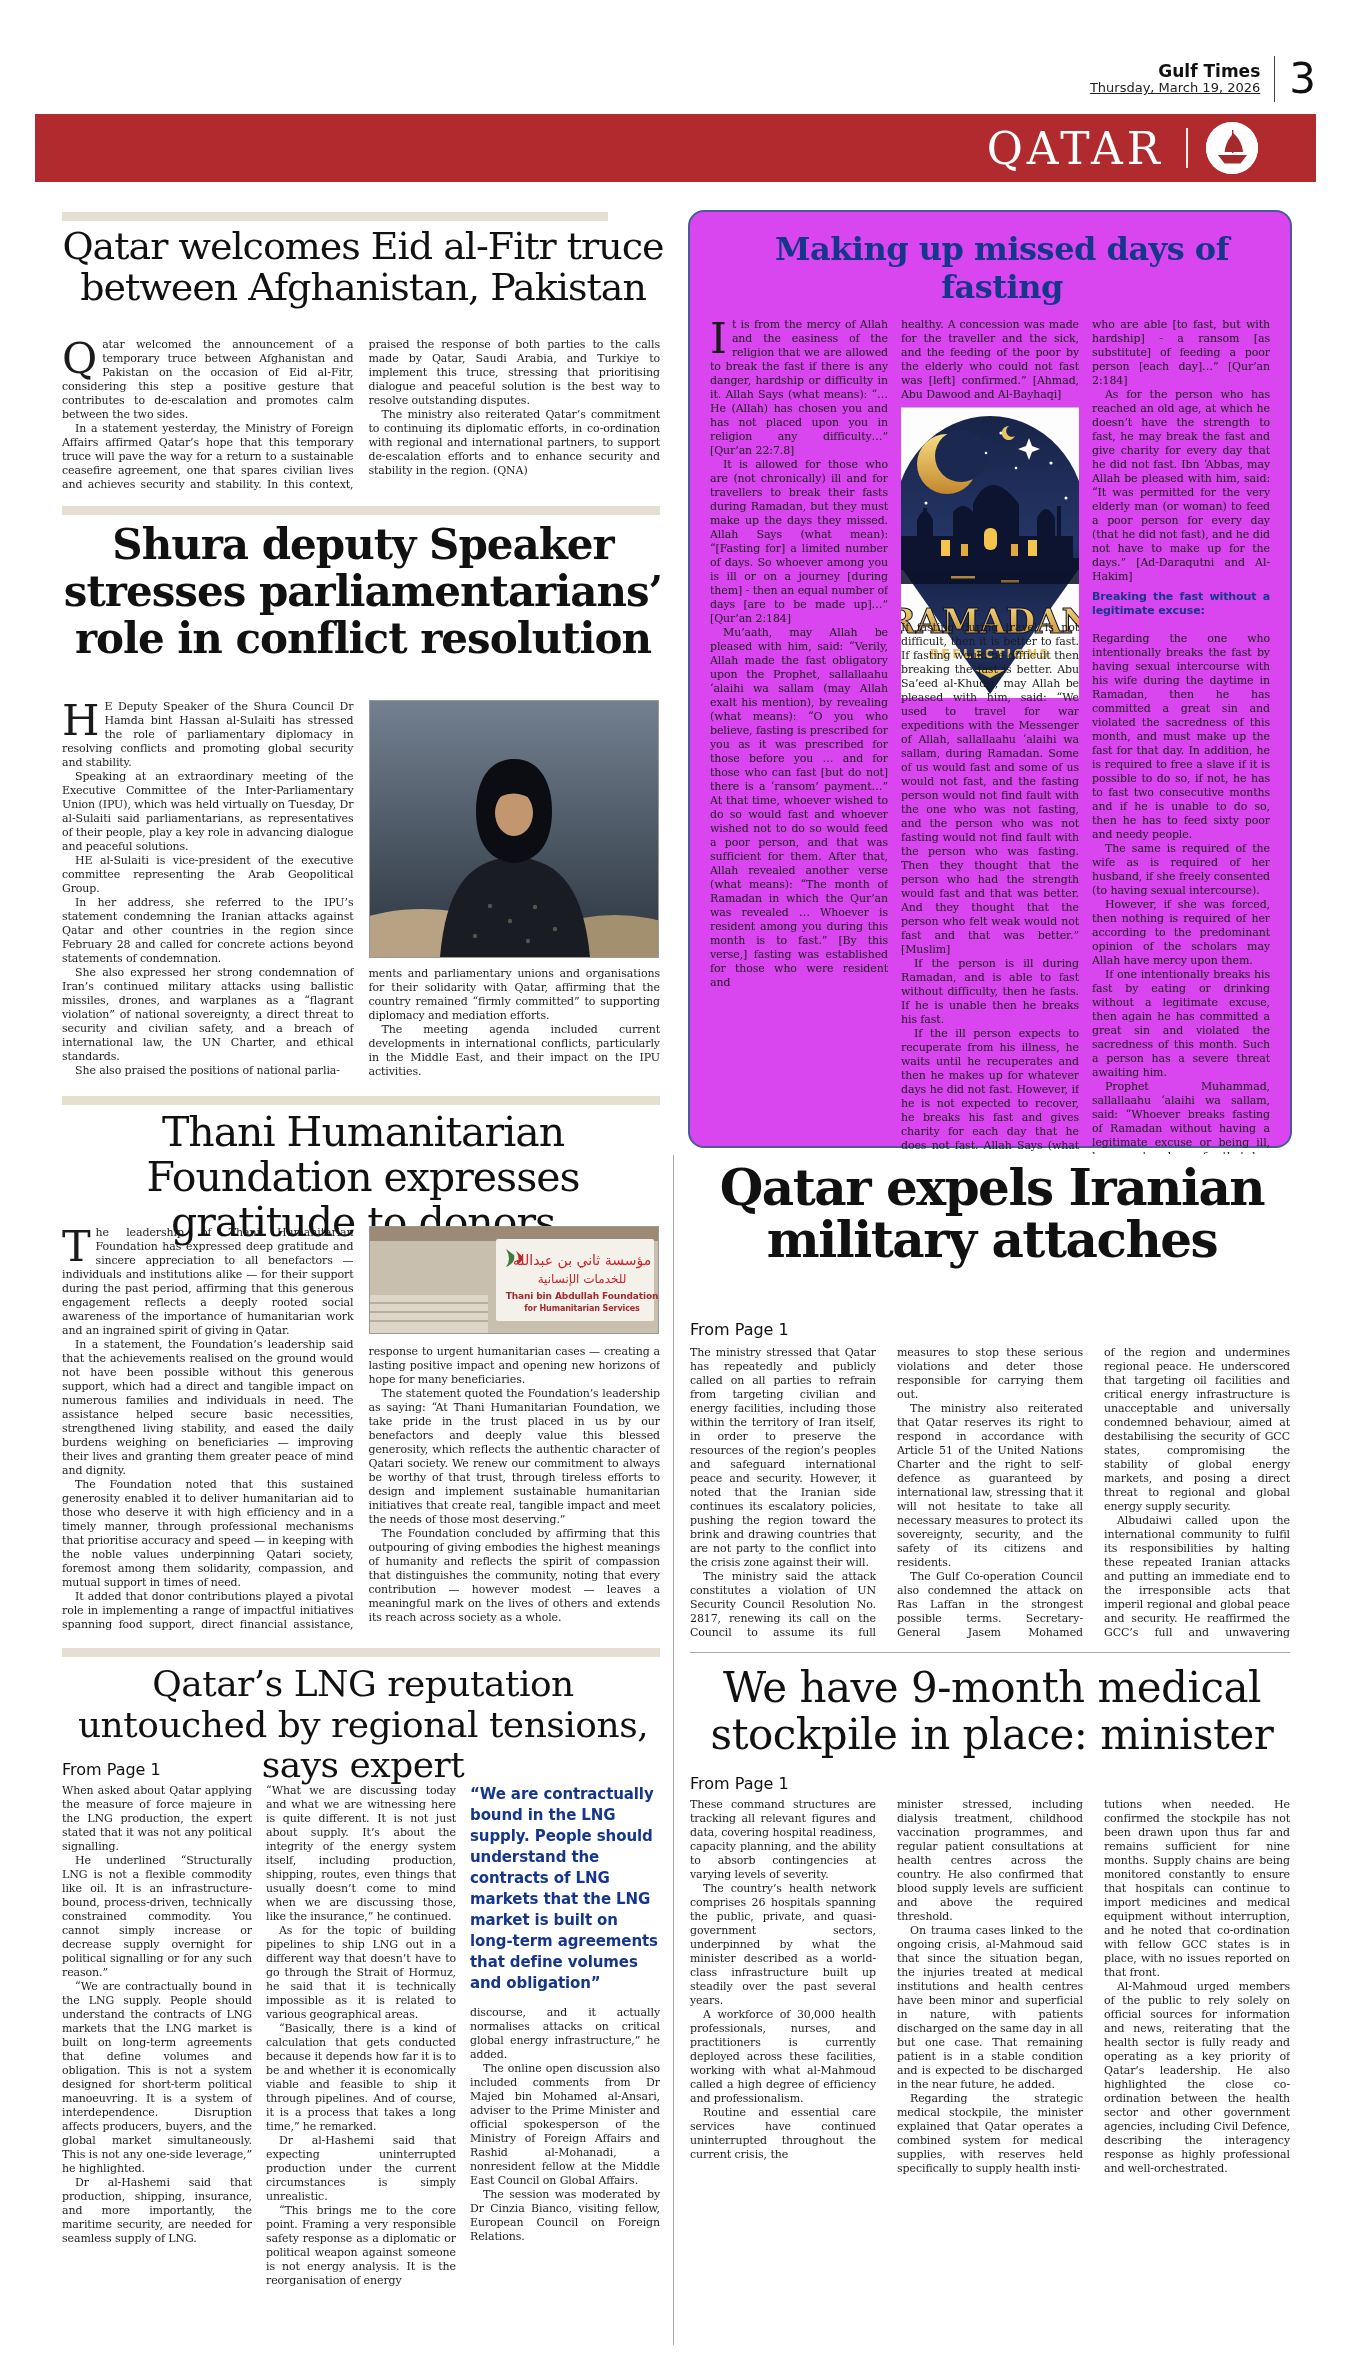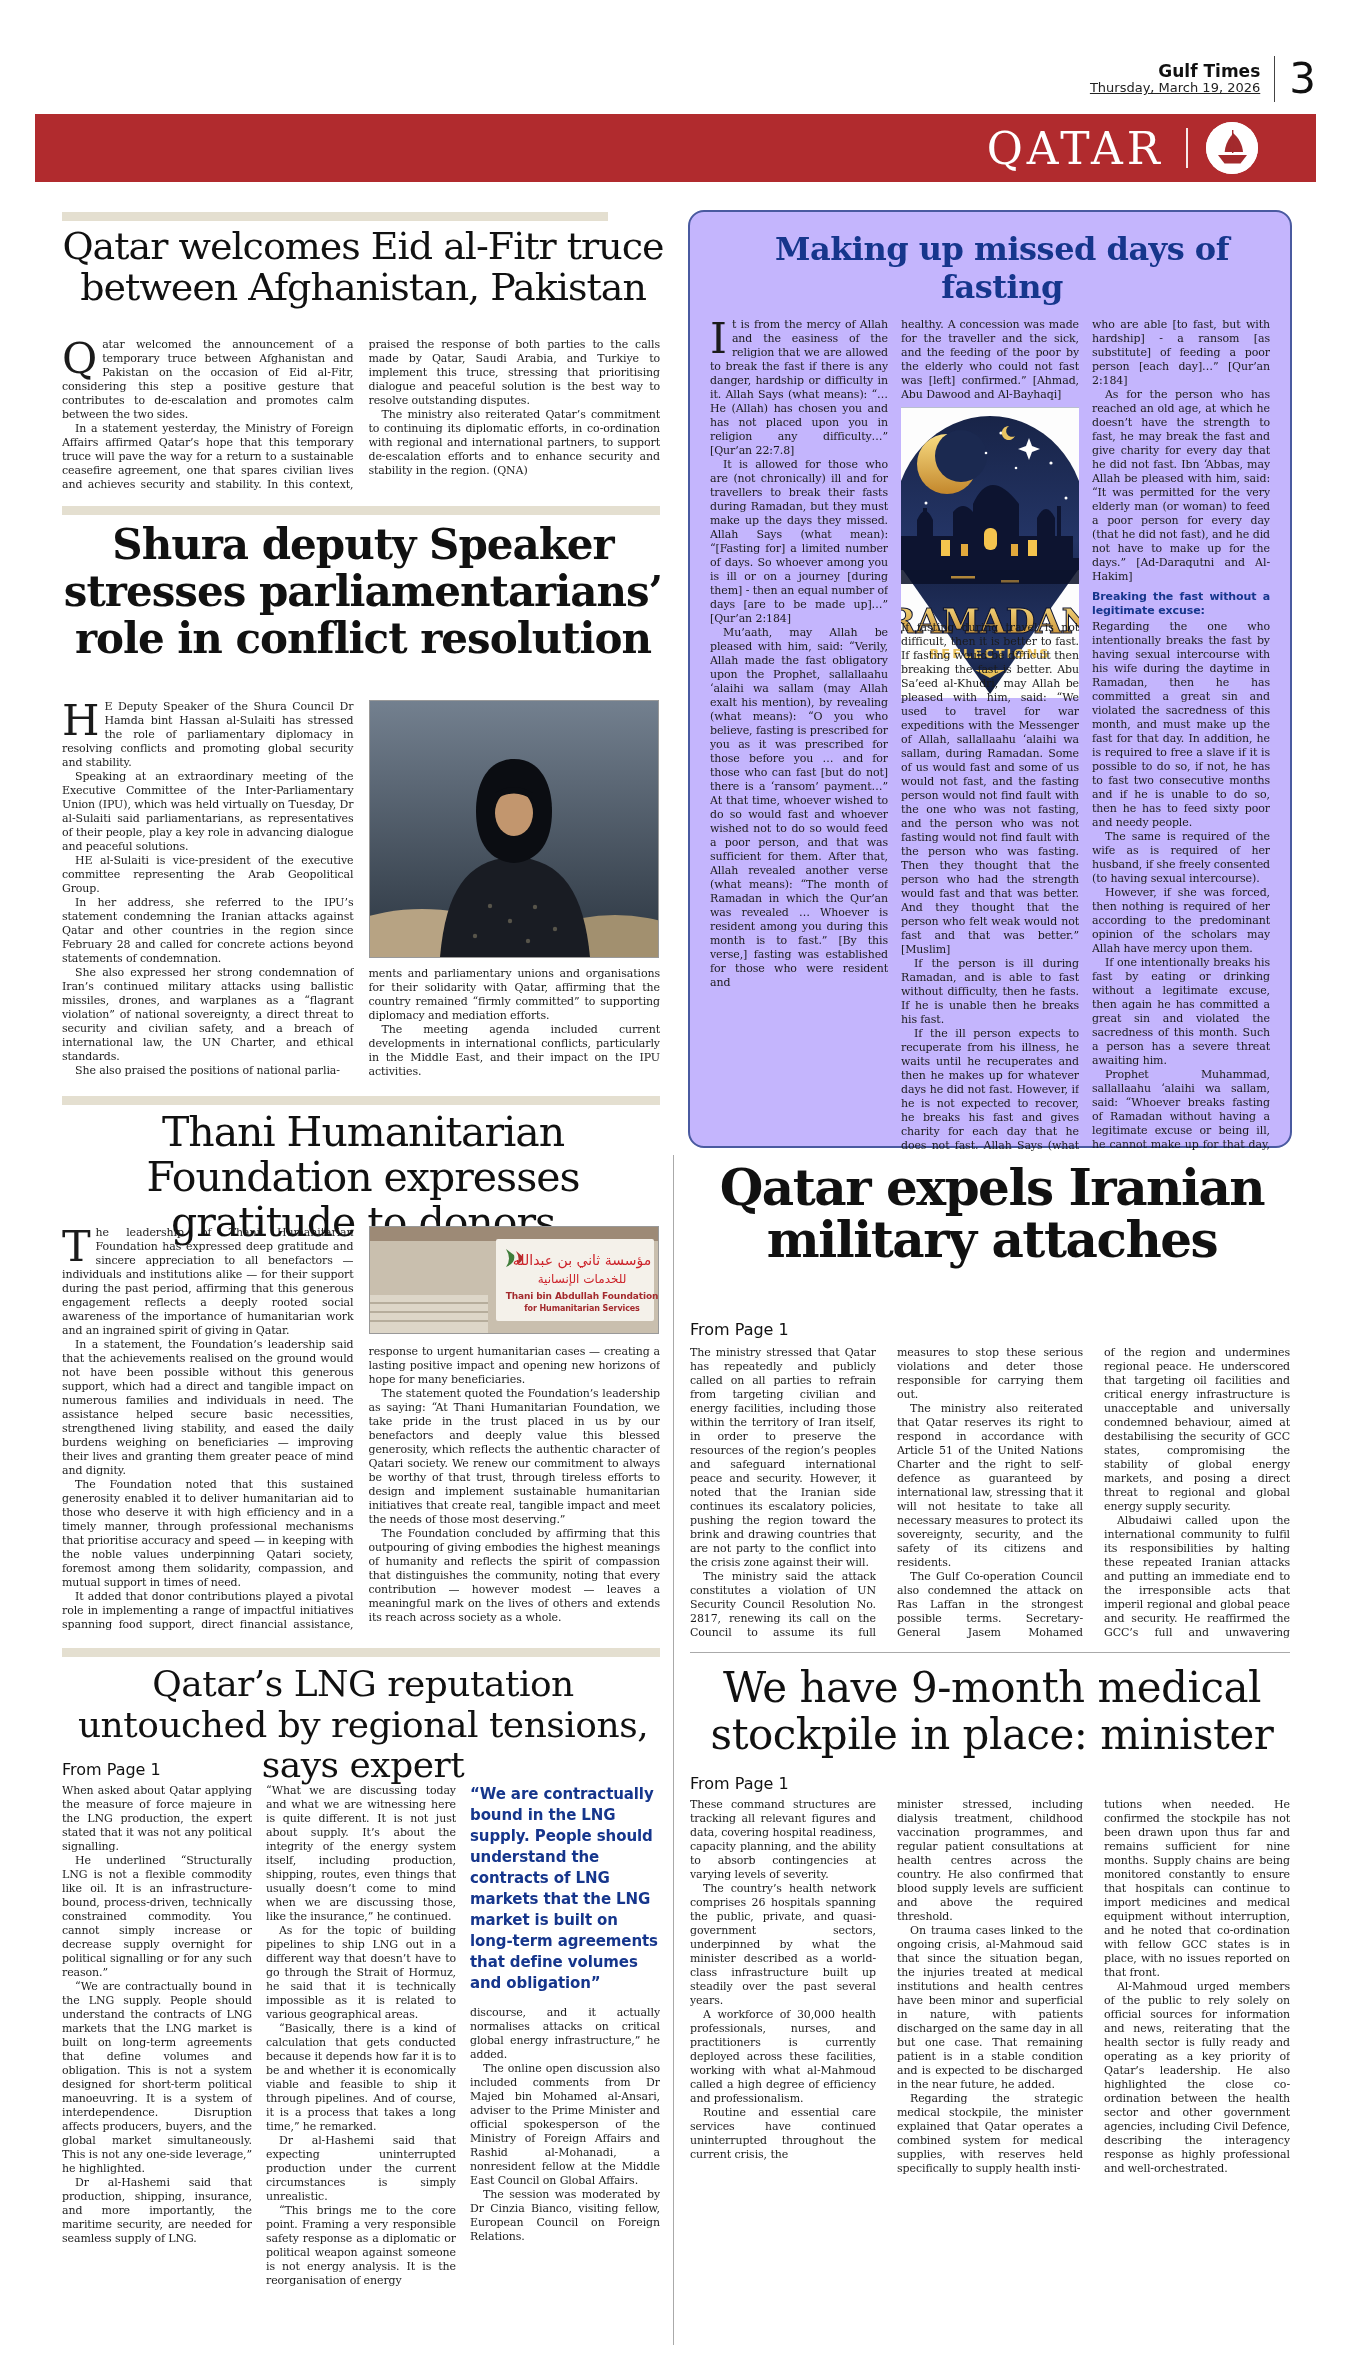--- a/index.html
+++ b/index.html
@@ -28,26 +28,26 @@
   .hl-expels{font-size:50px;line-height:1.04;font-weight:bold;letter-spacing:-1.5px;}
   .hl-med{font-size:42px;line-height:1.12;letter-spacing:-0.5px;}
   
   .cols{display:flex;gap:15px;overflow:hidden;}
   .col{flex:1;overflow:hidden;text-align:justify;font-size:11px;line-height:14px;letter-spacing:-0.1px;}
   .col p{margin:0;}
   .col p + p{text-indent:13px;}
   .dc{float:left;font-size:43px;line-height:34px;padding:3px 5px 0 0;}
   .frompage{font-family:"DejaVu Sans",sans-serif;font-weight:normal;font-size:16px;color:#111;}
   
-  .fbox{background:#c4b5fd;border:2px solid #4a5aa0;border-radius:16px;box-sizing:border-box;}
+  .fbox{background:#d946ef;border:2px solid #4a5aa0;border-radius:16px;box-sizing:border-box;}
   .fbox h2{font-size:32px;font-weight:bold;color:#16368c;letter-spacing:-0.5px;
            margin:18px 0 12px 24px;font-family:"DejaVu Serif",serif;}
   .fcols{display:flex;gap:13px;padding:0 20px;height:836px;overflow:hidden;}
   .fcols .col{flex:1;}
-  .subhead{font-family:"DejaVu Sans",sans-serif;font-weight:bold;color:#16368c;font-size:11px;margin:6px 0 2px;}
+  .subhead{font-family:"DejaVu Sans",sans-serif;font-weight:bold;color:#16368c;font-size:11px;margin:6px 0 14px;}
   .ramadan-wrap{width:201px;height:208px;margin:5px 0 6px -11px;background:#fff;border:1px solid #b9bfd0;box-sizing:border-box;}
   
   .photo-frame{border:1px solid #999;box-sizing:border-box;background:#555;}
   
   .pq{font-family:"DejaVu Sans",sans-serif;font-weight:bold;font-size:15px;line-height:21px;color:#16368c;
       text-align:left;margin-bottom:12px;}
   .rule-h{background:#aaa;height:1px;}
   .rule-v{background:#aaa;width:1px;}
 </style>
 </head>

